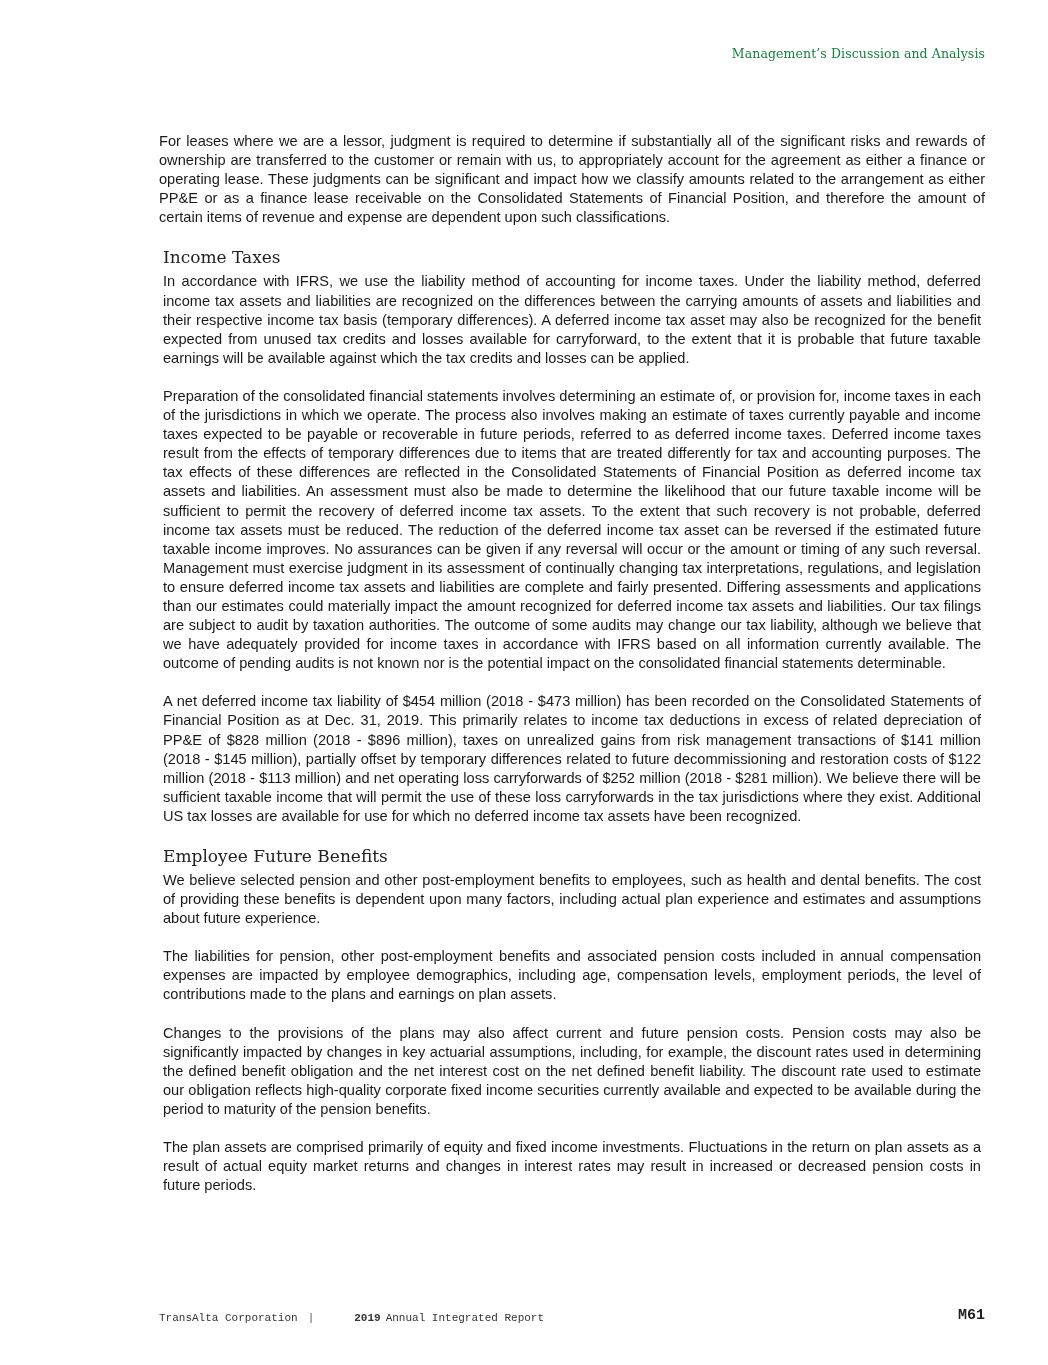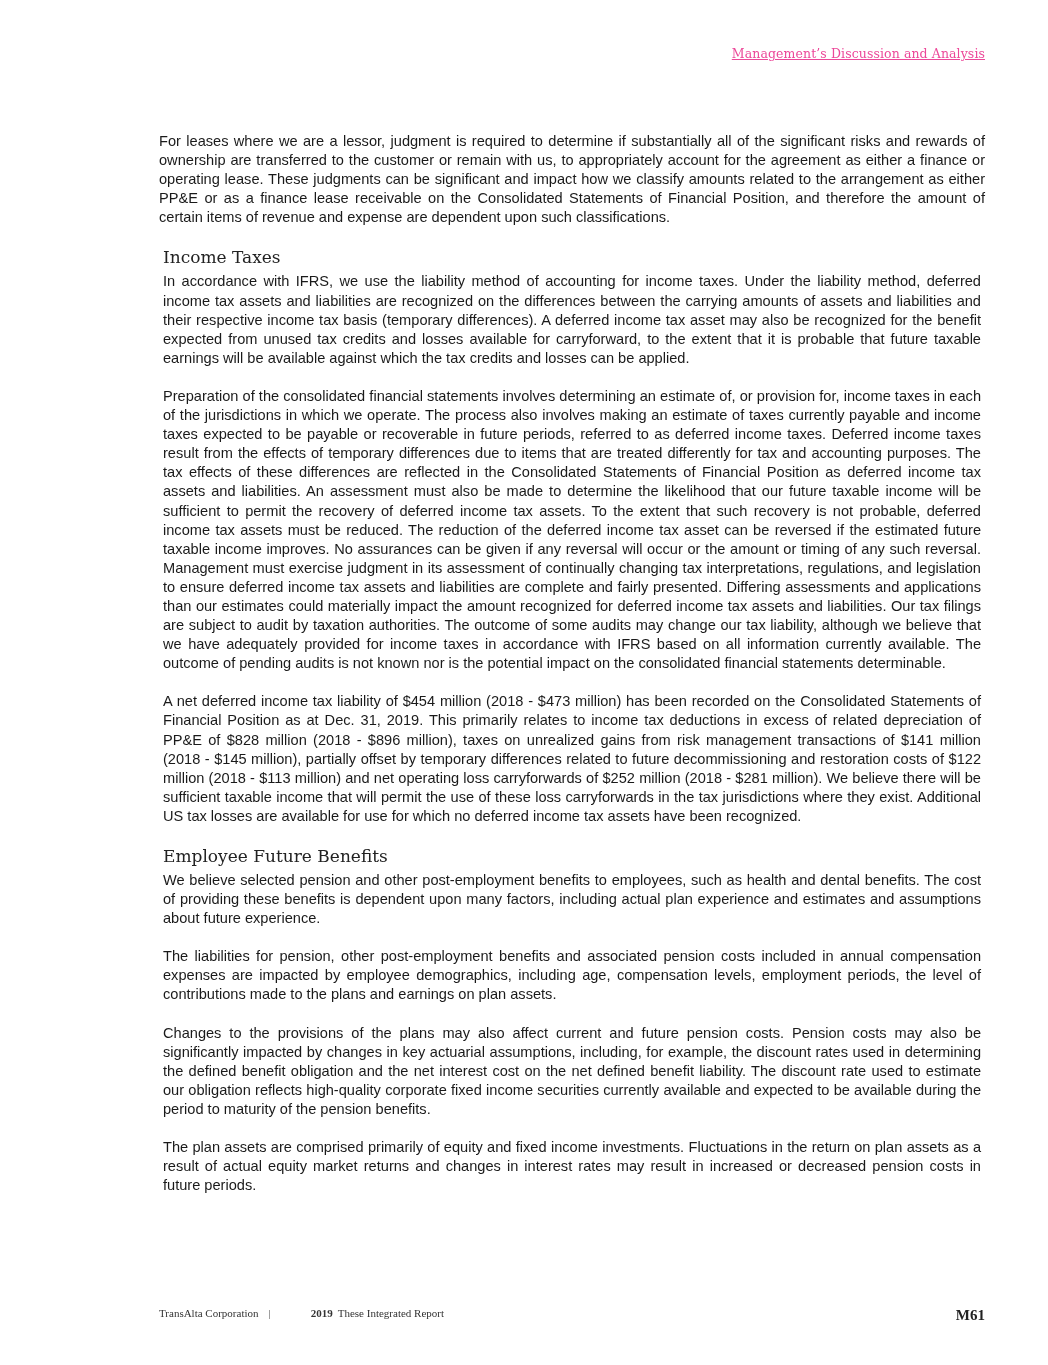--- a/index.html
+++ b/index.html
@@ -13,23 +13,22 @@
       position: relative;
       overflow: hidden;
       color: #1a1a1a;
     }
     .running-header {
       position: absolute;
       top: 46px;
       right: 63px;
       font-family: "DejaVu Serif", serif;
       font-size: 12.5px;
-      color: #ec4899;
+      color: #15803d;
       letter-spacing: 0.1px;
-      text-decoration: underline;
     }
     .content {
       position: absolute;
       left: 159px;
       top: 132px;
       width: 826px;
       font-family: "Liberation Sans", sans-serif;
       font-size: 14.6px;
       line-height: 19.1px;
       color: #1a1a1a;
@@ -46,25 +45,25 @@
       line-height: 22px;
       margin: 14px 0 4px 0;
       color: #222222;
     }
     .section { margin: 4px; }
     .footer {
       position: absolute;
       top: 1307px;
       left: 159px;
       width: 826px;
-      font-family: Liberation Serif, serif;
+      font-family: Liberation Mono, monospace;
       font-size: 11px;
       color: #333333;
       display: flex;
-      align-items: flex-start;
+      align-items: flex-end;
     }
     .footer .company { }
     .footer .sep {
       margin: 0 10px;
       color: #555555;
     }
     .footer .year {
       font-weight: bold;
       margin-right: 5px;
       margin-left: 30px;
@@ -97,15 +96,15 @@
     <p>The liabilities for pension, other post-employment benefits and associated pension costs included in annual compensation expenses are impacted by employee demographics, including age, compensation levels, employment periods, the level of contributions made to the plans and earnings on plan assets.</p>
     <p>Changes to the provisions of the plans may also affect current and future pension costs. Pension costs may also be significantly impacted by changes in key actuarial assumptions, including, for example, the discount rates used in determining the defined benefit obligation and the net interest cost on the net defined benefit liability. The discount rate used to estimate our obligation reflects high-quality corporate fixed income securities currently available and expected to be available during the period to maturity of the pension benefits.</p>
     <p>The plan assets are comprised primarily of equity and fixed income investments. Fluctuations in the return on plan assets as a result of actual equity market returns and changes in interest rates may result in increased or decreased pension costs in future periods.</p>
   </div>
 </div>
 
 <div class="footer">
   <span class="company">TransAlta Corporation</span>
   <span class="sep">|</span>
   <span class="year">2019</span>
-  <span class="report">These Integrated Report</span>
+  <span class="report">Annual Integrated Report</span>
   <span class="page-num">M61</span>
 </div>
 
 </body></html>

